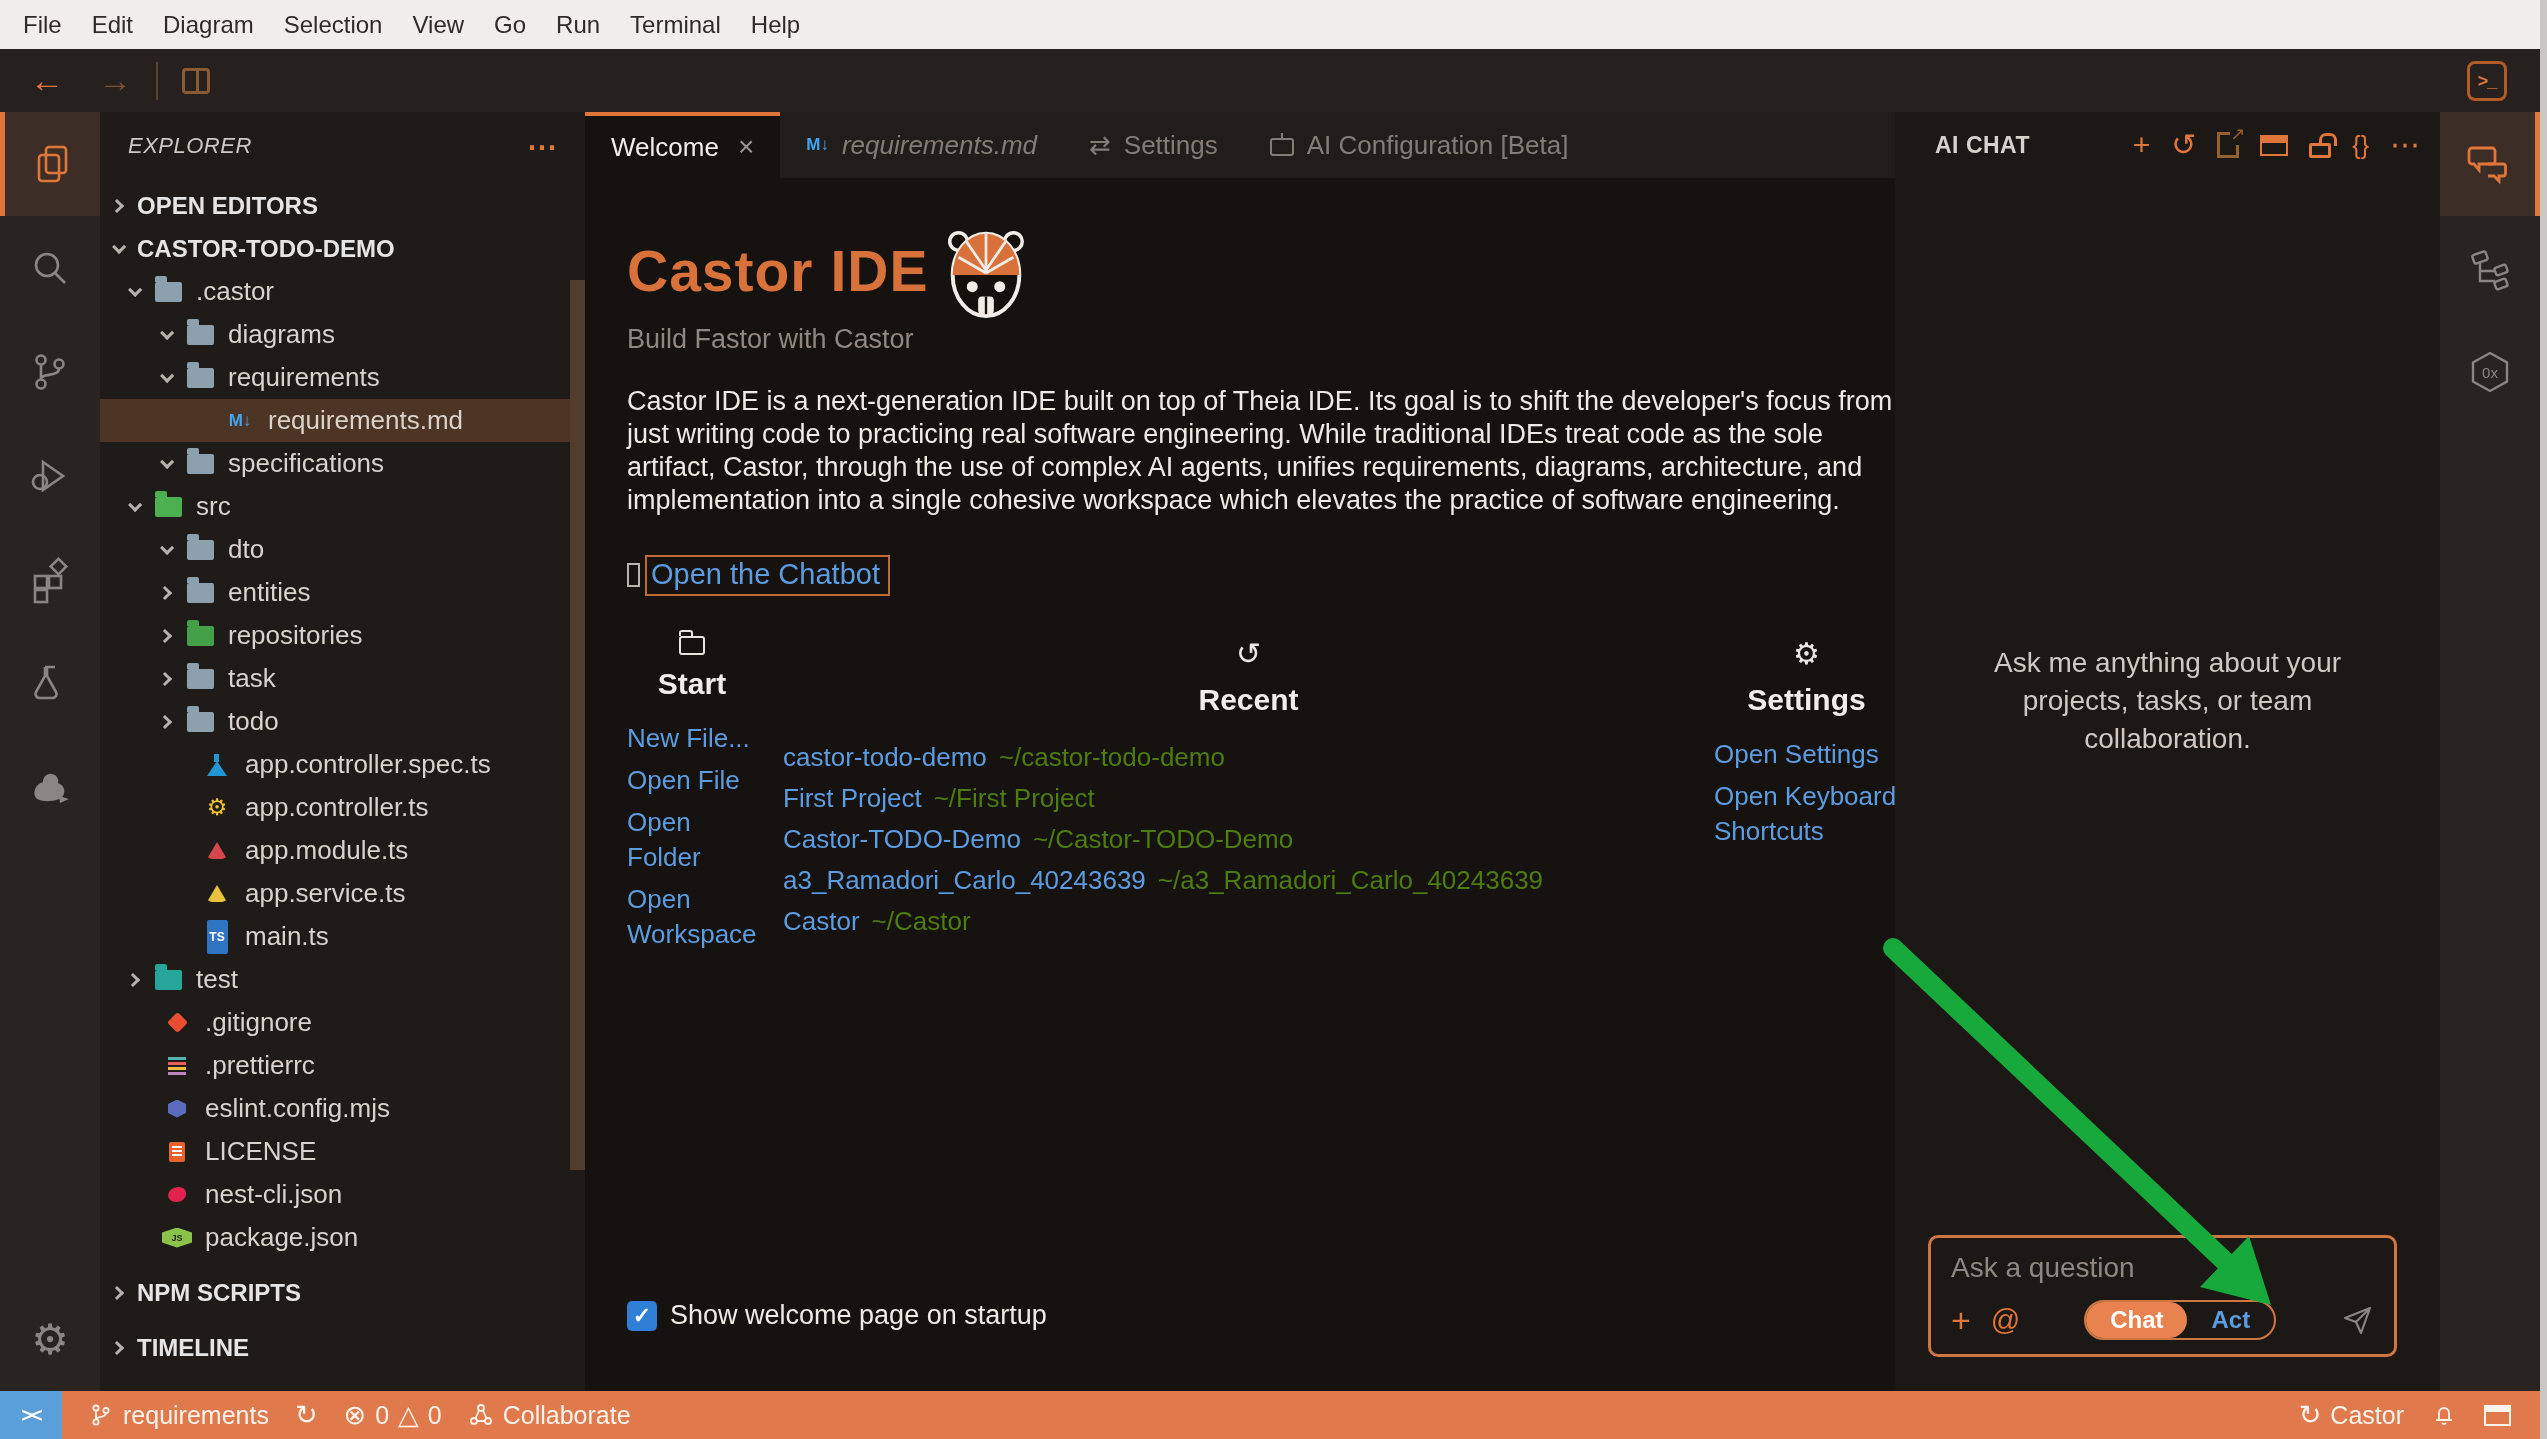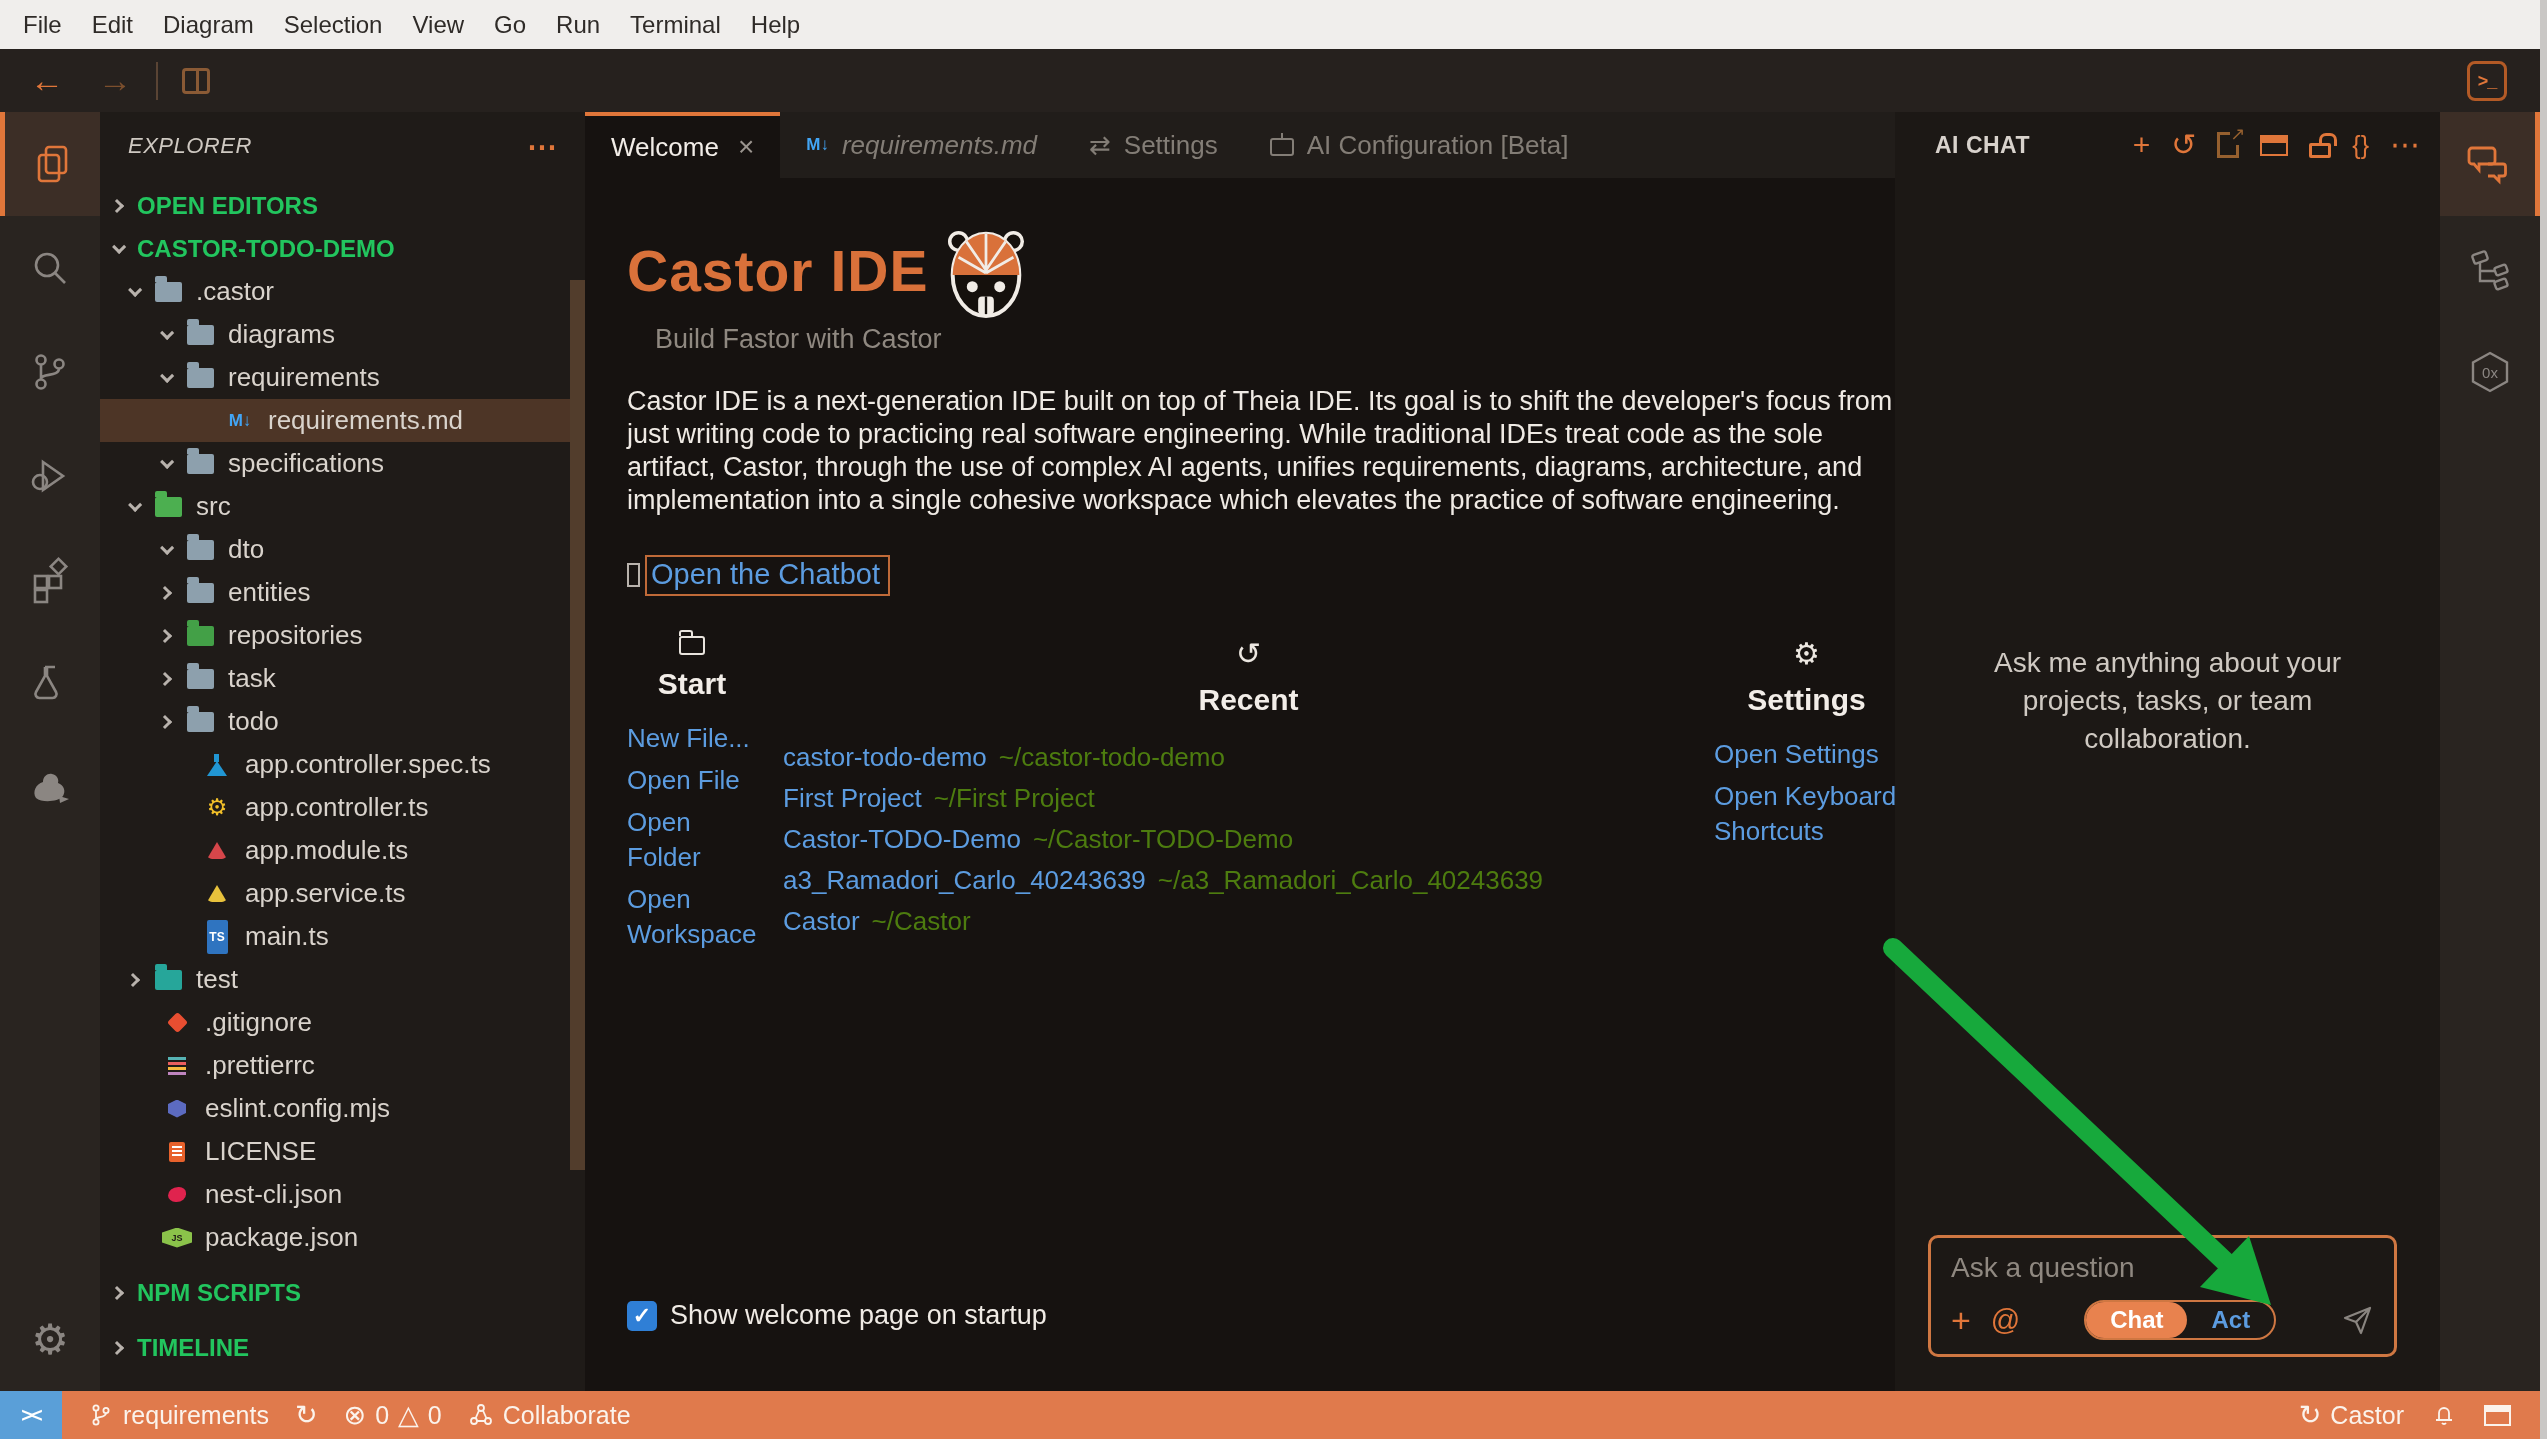--- a/index.html
+++ b/index.html
@@ -33,21 +33,21 @@
   .rightbar{width:100px;background:#292420;display:flex;flex-direction:column;align-items:center;flex:none;}
   .rightbar .actcell.active{border-left:none;border-right:5px solid #e0763a;}
 
   
   .sidebar{width:485px;background:#1f1b18;position:relative;flex:none;color:#d9d3cc;}
   .sb-header{height:68px;display:flex;align-items:center;padding:0 28px;}
   .sb-title{font-size:22px;color:#cfc9c2;letter-spacing:.5px;font-style:italic;}
   .sb-more{margin-left:auto;color:#e0763a;font-size:30px;font-weight:bold;}
   .tree{padding-top:4px;}
   .trow{height:43px;display:flex;align-items:center;font-size:26px;white-space:nowrap;}
-  .trow.section{font-weight:bold;font-size:24px;color:#22c55e;}
+  .trow.section{font-weight:bold;font-size:24px;color:#e5e5e5;}
   .trow.selected{background:#4d3526;}
   .trow.gap{margin-top:12px;}
   .p-sec{padding-left:12px;}.p-d1{padding-left:28px;}.p-d2{padding-left:60px;}
   .p-f1{padding-left:37px;}.p-f2{padding-left:100px;}.p-f2s{padding-left:77px;}
   .cv{width:10px;height:10px;border-right:3px solid #b8b2ac;border-bottom:3px solid #b8b2ac;
     display:inline-block;margin-right:15px;flex:none;}
   .cv.down{transform:rotate(45deg) translateY(-3px);}
   .cv.right{transform:rotate(-45deg);}
   .cv.none{visibility:hidden;}
   .ic{display:inline-flex;width:30px;height:30px;align-items:center;justify-content:center;margin-right:13px;flex:none;}
@@ -86,21 +86,21 @@
   .tab{display:flex;align-items:center;padding:0 26px;font-size:26px;color:#837d76;gap:13px;}
   .tab.active{background:#161210;color:#f2ede8;border-top:4px solid #e0763a;}
   .tab .lbl.italic{font-style:italic;}
   .tclose{color:#9a948e;font-size:28px;margin-left:6px;}
   .roboti{width:24px;height:18px;border:2px solid #837d76;border-radius:3px;position:relative;margin-top:4px;}
   .roboti::before{content:'';position:absolute;top:-7px;left:9px;width:2px;height:5px;background:#837d76;}
 
   .editor{flex:1;position:relative;padding:44px 0 0 42px;color:#efeae4;}
   .wtitle{display:flex;align-items:center;gap:12px;}
   .wtitle .t{font-size:57px;font-weight:bold;color:#d9713a;letter-spacing:1px;}
-  .subtitle{font-size:27px;color:#8f8880;margin-top:4px;margin-left:28px;}
+  .subtitle{font-size:27px;color:#8f8880;margin-top:4px;}
   .desc{width:1272px;font-size:27px;line-height:33px;margin-top:30px;color:#efeae4;}
   .chatlink-row{margin-top:38px;}
   .tofu{display:inline-block;width:13px;height:24px;border:2px solid #b8b2ac;margin-right:5px;vertical-align:-3px;}
   .chatlink{display:inline-block;border:2px solid #c06a38;padding:1px 8px 3px 4px;font-size:29px;color:#5c9ce0;text-decoration:none;}
   .cols{display:flex;margin-top:40px;width:1272px;}
   .colh{display:flex;align-items:center;gap:12px;font-size:30px;font-weight:bold;color:#f2ede8;margin-bottom:20px;flex-direction:column;}
   .col-start{width:130px;flex:none;}
   .col-recent{flex:1;padding-left:26px;}
   .col-settings{width:185px;flex:none;}
   .wfold{width:26px;height:19px;border:2.5px solid #e8e3dd;border-radius:3px;position:relative;display:inline-block;}

